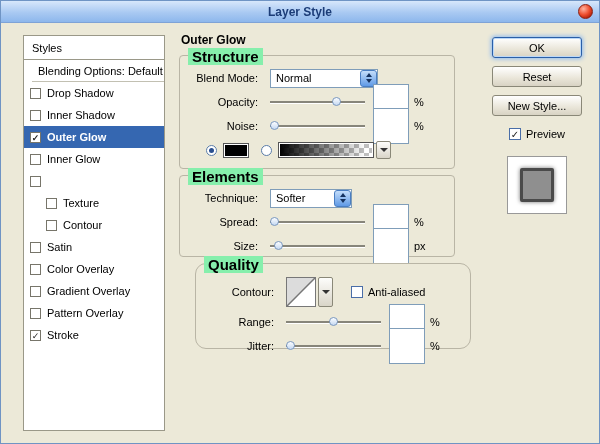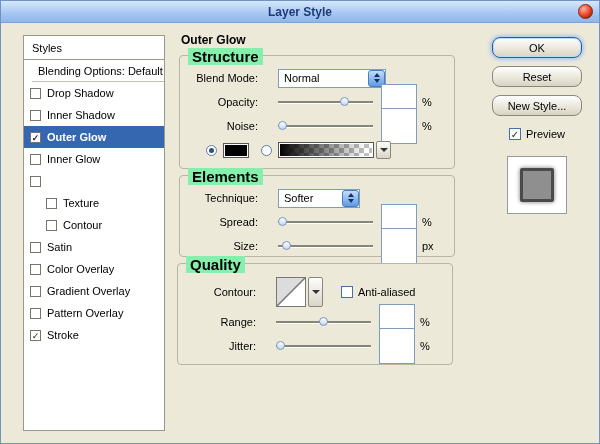--- a/index.html
+++ b/index.html
@@ -48,24 +48,24 @@
   .main-title { position:absolute; left:180px; top:10px; font-weight:bold; font-size:12px; }
   .group {
     position:absolute; border:1px solid #b9b5a5; border-radius:4px;
   }
   .group-title {
     position:absolute; top:-8px; left:8px; background:#86efac; padding:0 4px;
     font-weight:bold; font-size:15px;
   }
   .g-structure { left:178px; top:32px;  width:276px; height:114px; }
   .g-elements  { left:178px; top:152px; width:276px; height:82px;  }
-  .g-quality   { left:176px; top:240px; width:276px; height:102px; }
+  .g-quality   { left:194px; top:240px; width:276px; height:86px;border-radius:11px; }
   .rows { padding-top:10px; }
   .row { display:flex; align-items:center; height:24px; padding-left:6px; }
-  .row-label { width:72px; text-align:right; margin-right:20px; flex-shrink:0; }
+  .row-label { width:72px; text-align:right; margin-right:12px; flex-shrink:0; }
 
   .combo {
     display:flex; align-items:center; justify-content:space-between;
     background:#fff; border:1px solid #7f9db9; height:19px; padding-left:5px; cursor:pointer;
   }
   .combo.w-normal { width:108px; }
   .combo.w-softer { width:82px; }
   .stepper {
     width:17px; height:17px; border-radius:3px; margin-right:0;
     background:linear-gradient(180deg,#c4ddfa,#5f9ae6);
@@ -116,21 +116,21 @@
     width:30px; height:30px; background:#fff; border:1px solid #777; cursor:pointer; flex-shrink:0;
   }
   .aa-wrap { display:flex; align-items:center; gap:5px; margin-left:18px; cursor:pointer; }
 
   
   .right-col {
     position:absolute; left:486px; top:14px; width:100px;
     display:flex; flex-direction:column; align-items:center; gap:8px;
   }
   .xp-btn {
-    width:90px; height:21px; border-radius:8px;
+    width:90px; height:21px; border-radius:3px;
     background:linear-gradient(#ffffff,#e9e5d8 60%,#d8d3c4);
     border:1px solid #8a8878; font-family:"Liberation Sans", sans-serif; font-size:11px;
     cursor:pointer; color:#000;
   }
   .xp-btn.default {
     border:1px solid #2a5fa8;
     box-shadow:0 0 4px 1px #8db9ef, inset 0 0 0 1px #bcd8f7;
   }
   .preview-row { display:flex; align-items:center; gap:5px; margin-top:4px; cursor:pointer; }
   .preview-thumb {

